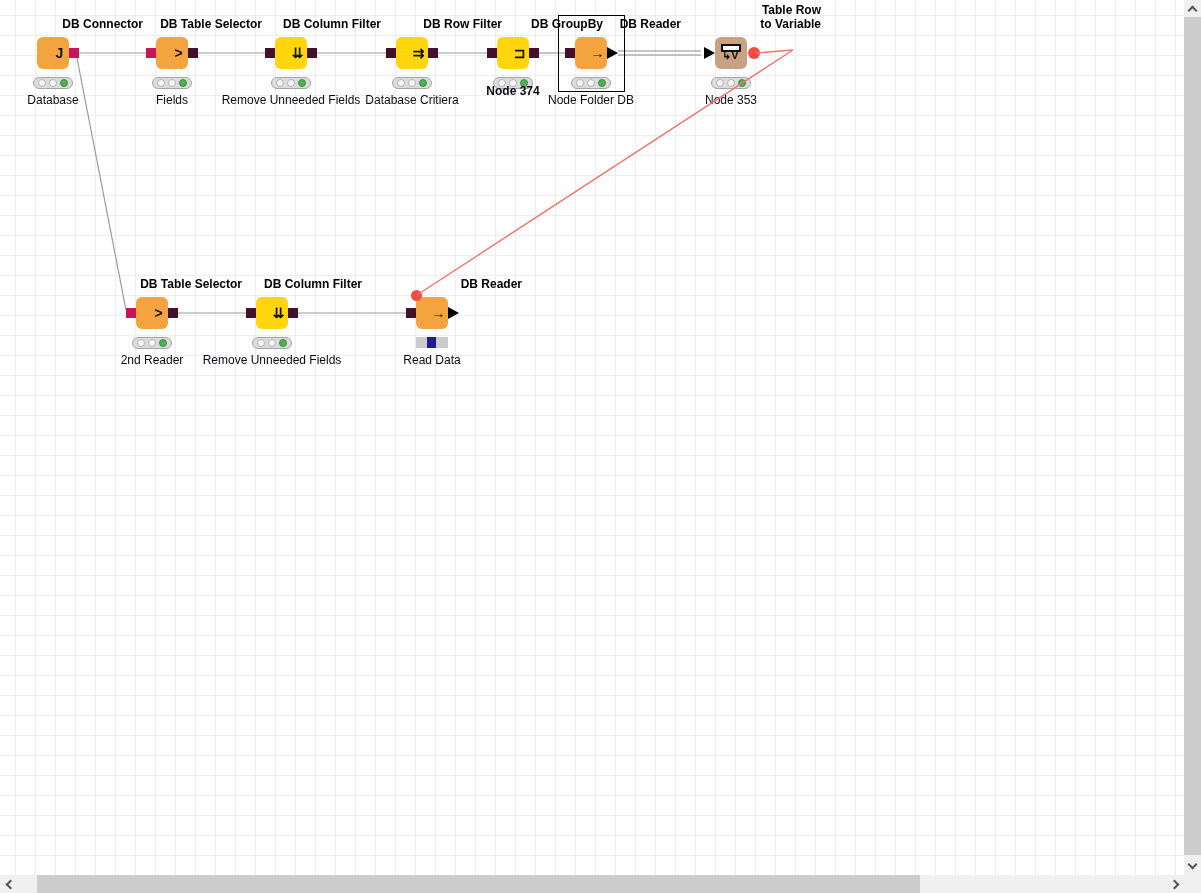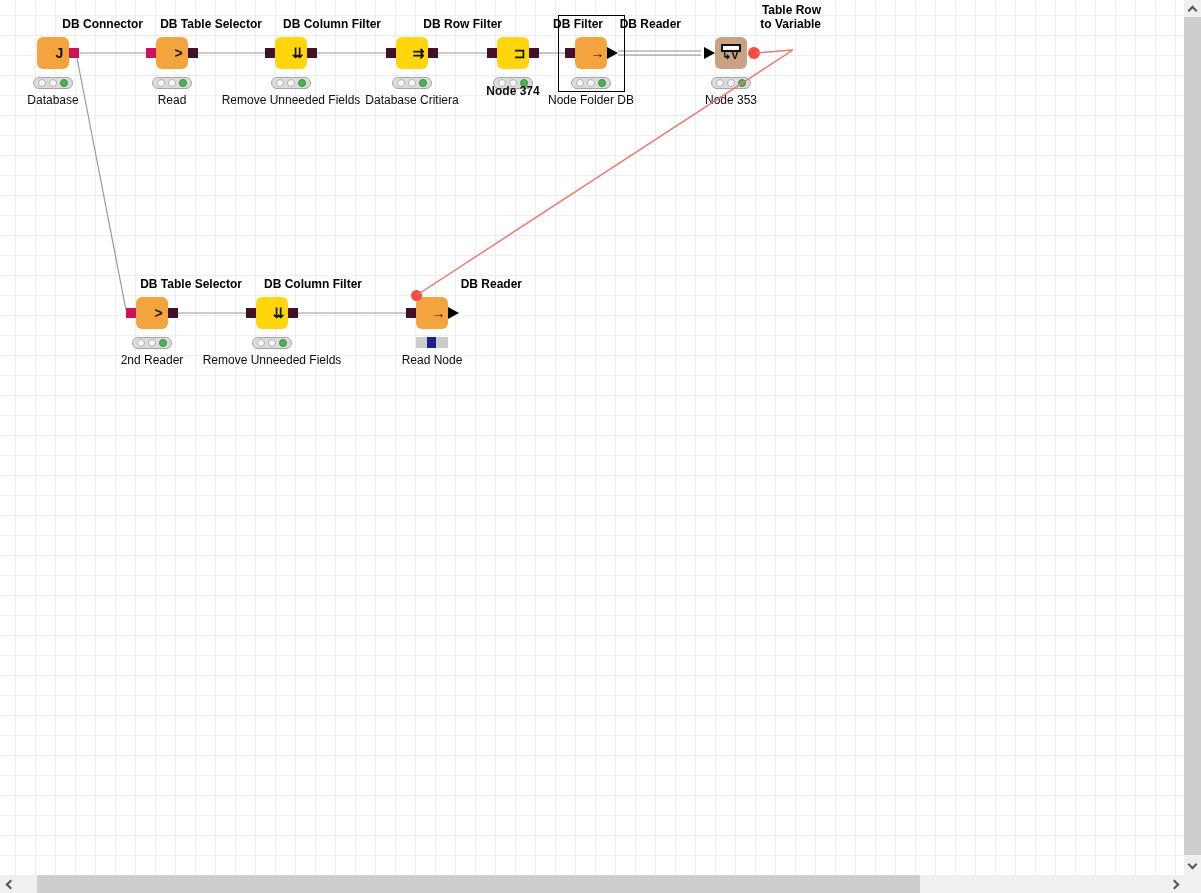--- a/index.html
+++ b/index.html
@@ -126,21 +126,21 @@
             <div class="glyph">&gt;</div>
           </div>
         </div>
         <div class="port-square" style="left: 146px; top: 48px; background: rgb(203, 19, 92);"></div>
         <div class="port-square" style="left: 188px; top: 48px; background: rgb(66, 16, 43);"></div>
         <div class="traffic" style="left: 152px; top: 77px;">
           <div class="light off"></div>
           <div class="light off"></div>
           <div class="light green"></div>
         </div>
-        <div class="node-label" style="left: 77px; top: 94px;">Read</div>
+        <div class="node-label" style="left: 77px; top: 94px;">Fields</div>
       </div>
       <div class="node">
         <div class="node-title" style="left: 201px; top: 17px;">DB Column Filter</div>
         <div class="node-body" style="left: 275px; top: 37px; background: rgb(255, 214, 14);">
           <div class="icon-inner">
             <div class="bars">
               <div class="" style="width: 9px;"></div>
               <div class="" style="width: 6px;"></div>
               <div class="" style="width: 11px;"></div>
             </div>
@@ -171,21 +171,21 @@
         <div class="port-square" style="left: 386px; top: 48px; background: rgb(66, 16, 43);"></div>
         <div class="port-square" style="left: 428px; top: 48px; background: rgb(66, 16, 43);"></div>
         <div class="traffic" style="left: 392px; top: 77px;">
           <div class="light off"></div>
           <div class="light off"></div>
           <div class="light green"></div>
         </div>
         <div class="node-label" style="left: 317px; top: 94px;">Database Critiera</div>
       </div>
       <div class="node">
-        <div class="node-title" style="left: 423px; top: 17px;">DB Filter</div>
+        <div class="node-title" style="left: 423px; top: 17px;">DB GroupBy</div>
         <div class="node-body" style="left: 497px; top: 37px; background: rgb(255, 214, 14);">
           <div class="icon-inner">
             <div class="bars">
               <div class="" style="width: 9px;"></div>
               <div class="" style="width: 6px;"></div>
               <div class="" style="width: 11px;"></div>
             </div>
             <div class="glyph">⊐</div>
           </div>
         </div>
@@ -291,21 +291,21 @@
             </div>
             <div class="glyph">→</div>
           </div>
         </div>
         <div class="port-square" style="left: 406px; top: 308px; background: rgb(66, 16, 43);"></div>
         <div class="port-triangle" style="left: 448px; top: 307px;"></div>
         <div class="flow-dot" style="left: 411px; top: 290px; background: rgb(247, 75, 66);"></div>
         <div class="progress" style="left: 416px; top: 337px;">
           <b></b>
         </div>
-        <div class="node-label" style="left: 337px; top: 354px;">Read Node</div>
+        <div class="node-label" style="left: 337px; top: 354px;">Read Data</div>
       </div>
       <svg class="wires" width="1184" height="875">
         <polyline points="756,53 793,50 417,295" fill="none" stroke="#f4726c" stroke-width="1.4"></polyline>
       </svg>
     </div>
 
   <div class="sb-v">
     <div class="sb-btn" style="left:0;top:0;width:17px;height:17px;">
         <span class="chev up"></span>
       </div>

